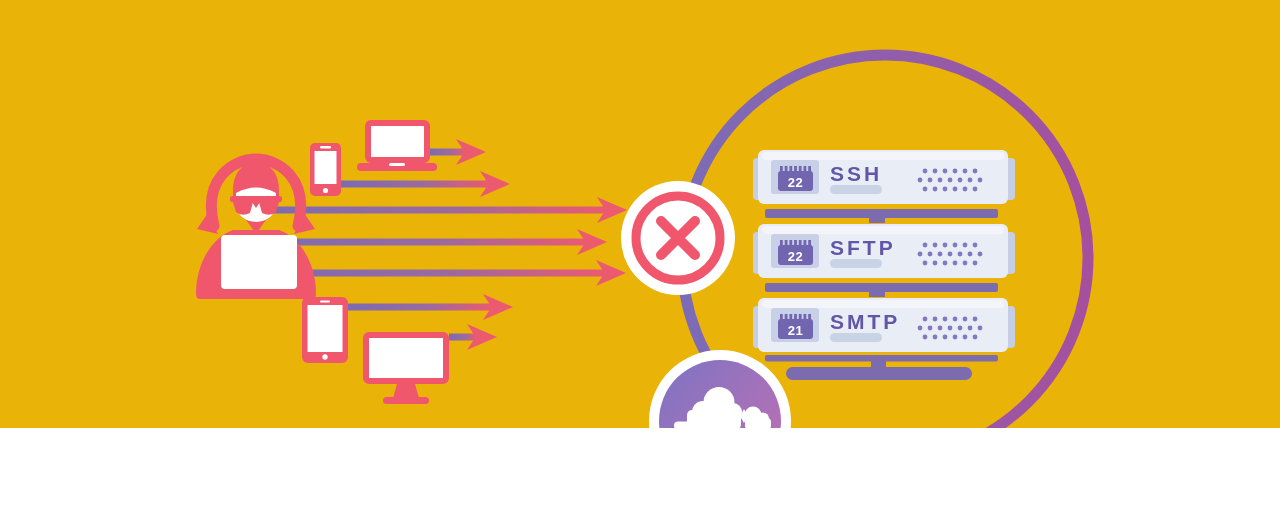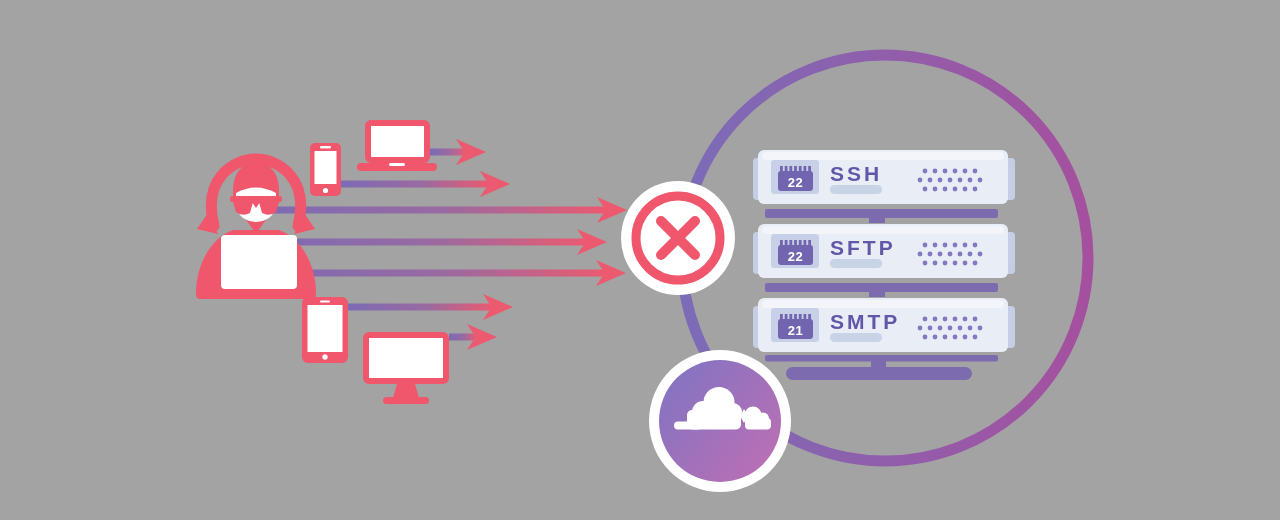--- a/index.html
+++ b/index.html
@@ -1,16 +1,16 @@
 <!DOCTYPE html>
 <html><head>
 <meta charset="utf-8">
 <style>
   html,body{margin:0;padding:0;background:#ffffff;}
-  .stage{position:relative;width:1280px;height:520px;background:#a3a3a3;overflow:hidden;
+  .stage{position:relative;width:1280px;height:428px;background:#eab308;overflow:hidden;
          font-family:"Liberation Sans", sans-serif;}
   svg text{font-family:"Liberation Sans","DejaVu Sans",sans-serif;}
   .protocol-label{font-size:21px;font-weight:bold;letter-spacing:3px;fill:#6156A8;}
   .port-label{font-size:13px;font-weight:bold;fill:#ffffff;letter-spacing:0.5px;}
 </style>
 </head>
 <body>
 
 <div class="stage">
 <svg width="1280" height="520" viewBox="0 0 1280 520" xmlns="http://www.w3.org/2000/svg">

